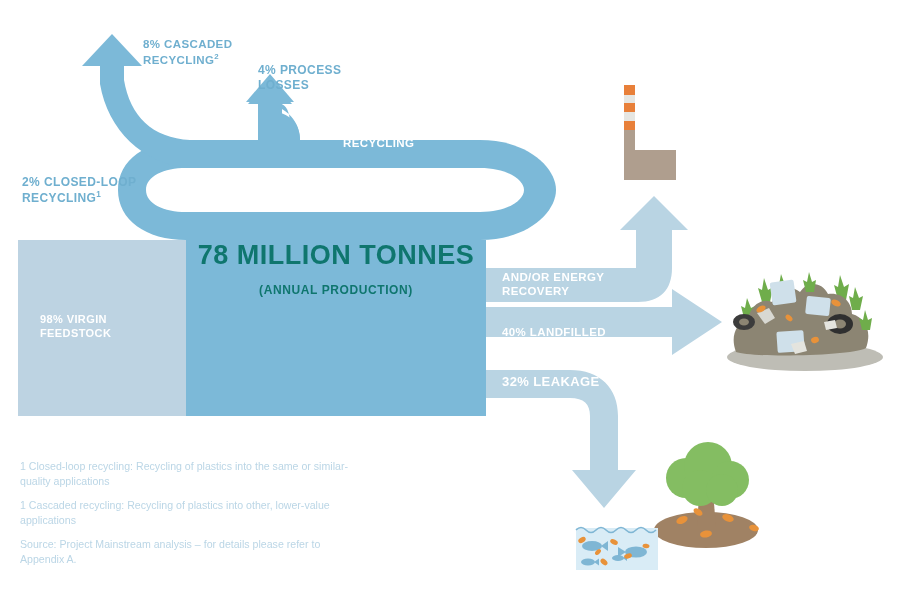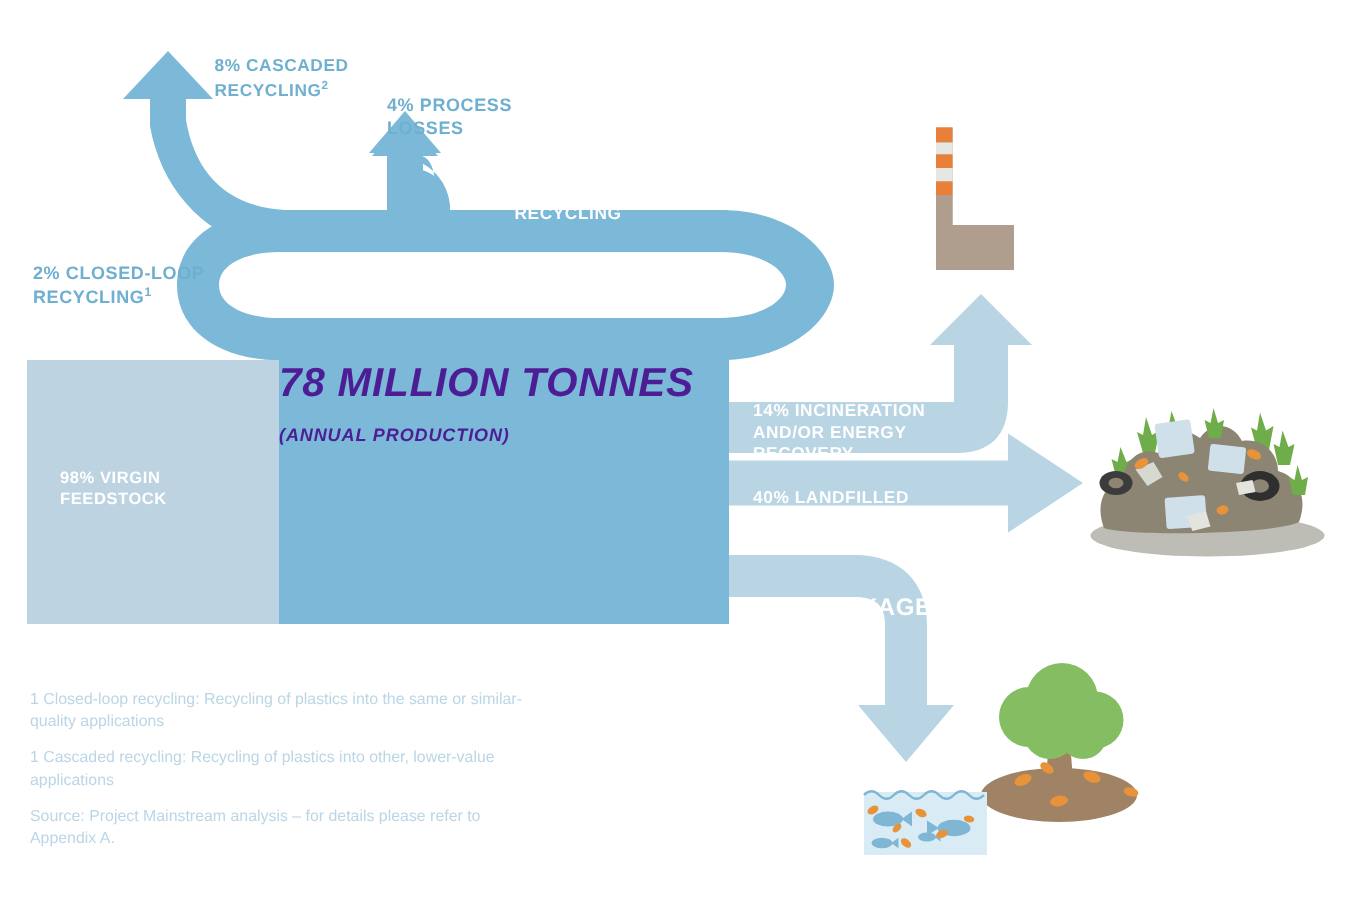--- a/index.html
+++ b/index.html
@@ -15,25 +15,25 @@
 
   .lbl { position:absolute; font-weight:bold; letter-spacing:0.4px; line-height:1.28; }
   .lbl-blue { color:#6FAFCF; }
   .lbl-white { color:#ffffff; }
 
   #lbl-cascaded   { left:143px; top:37px;  width:135px; font-size:11.5px; }
   #lbl-process    { left:258px; top:37px;  width:95px;  font-size:12px;margin-top:26px; }
   #lbl-closedloop { left:22px;  top:175px; width:135px; font-size:12px; }
   #lbl-collected  { left:343px; top:121px; width:150px; font-size:11.5px; }
   #lbl-virgin     { left:40px;  top:312px; width:130px; font-size:11px; text-align:left; }
-  #lbl-incin      { left:502px; top:267px; width:162px; font-size:11.5px; }
+  #lbl-incin      { left:502px; top:255px; width:162px; font-size:11.5px; }
   #lbl-landfill   { left:502px; top:325px; width:150px; font-size:11.5px; }
-  #lbl-leakage    { left:502px; top:396px; width:150px; font-size:16px; }
-
-  #center-block { position:absolute; left:186px; top:240px; width:300px; color:#4c1d95;font-style:italic; }
+  #lbl-leakage    { left:502px; top:374px; width:150px; font-size:13px; }
+
+  #center-block { position:absolute; left:186px; top:240px; width:300px; text-align:center; color:#0f766e; }
   #center-main  { font-size:27px; font-weight:bold; line-height:1.15; letter-spacing:0.5px; }
   #center-sub   { font-size:12px; font-weight:bold; letter-spacing:0.6px; margin-top:12px; }
 
   #footnotes { position:absolute; left:20px; top:459px; width:330px; color:#BBD6E6;
                font-size:10.6px; line-height:1.42; }
   #footnotes p { margin-bottom:9px; }
 
   sup { font-size:0.68em; vertical-align:super; }
 </style>
 </head>

